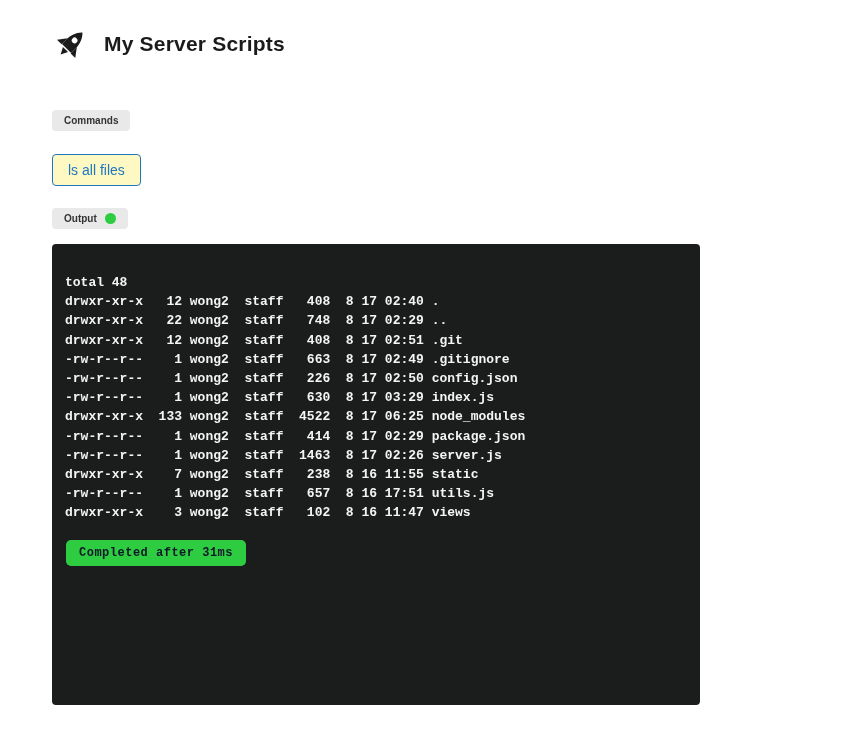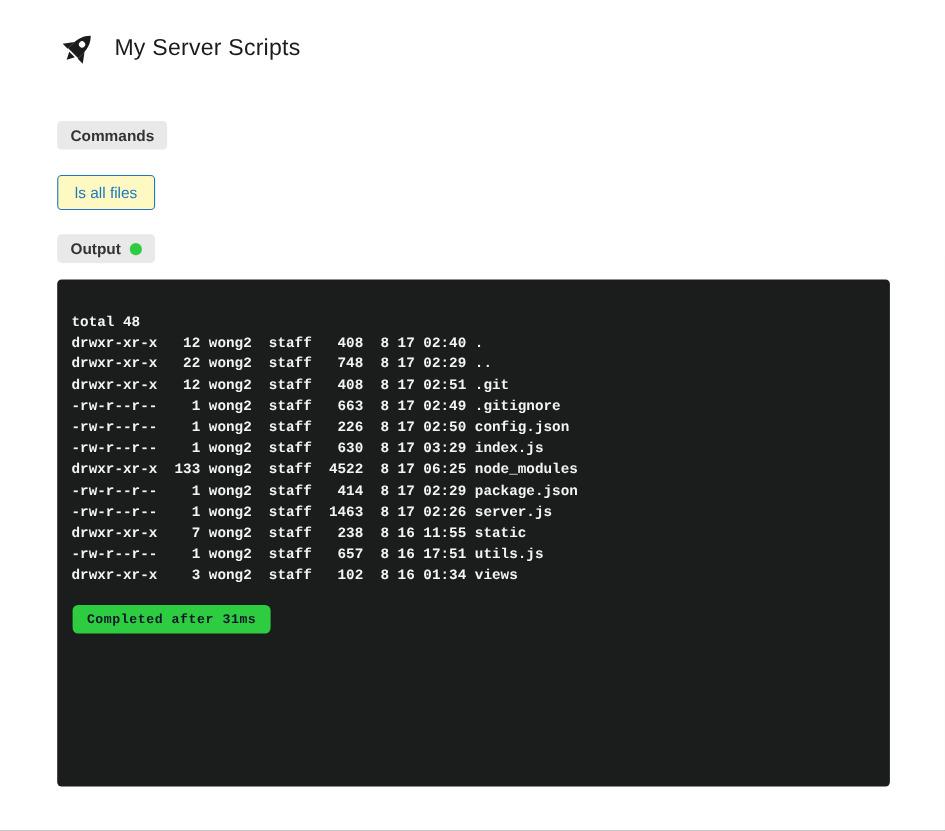--- a/index.html
+++ b/index.html
@@ -9,27 +9,27 @@
     background: #ffffff;
     font-family: "Liberation Sans", sans-serif;
     overflow: hidden;
   }
   .page { padding-left: 52px; padding-top: 22px; }
 
   
   .header { display: flex; align-items: center; gap: 14px; height: 44px; }
   .logo { width: 38px; height: 40px; display: flex; align-items: center; justify-content: center; }
   .logo svg { width: 36px; height: 36px; }
-  .title { font-size: 21px; font-weight: 400; color: #1b1b1b; letter-spacing: 0.2px; }
+  .title { font-size: 21px; font-weight: 700; color: #1b1b1b; letter-spacing: 0.2px; }
 
   
   .section-label {
     display: inline-flex; align-items: center; gap: 8px;
     background: #e9e9e9; color: #333333;
-    font-size: 14px; font-weight: 700;
+    font-size: 10px; font-weight: 700;
     border-radius: 4px; padding: 5px 12px;
   }
   .commands-label { margin-top: 44px; }
   .output-label  { margin-top: 22px; }
 
   .status-dot {
     width: 11px; height: 11px; border-radius: 50%;
     background: #2ecc40; display: inline-block;
   }
 
@@ -43,21 +43,21 @@
     font-size: 14px;
     border-radius: 4px;
     padding: 7px 15px;
     cursor: pointer;
   }
 
   
   .terminal {
     margin-top: 15px;
     margin-right: 0;
-    width: 757px;           
+    width: 648px;           
     height: 461px;
     background: #1b1d1d;
     border-radius: 4px;
     padding: 29px 14px 14px 13px;
   }
   .terminal-line {
     font-family: "Liberation Mono", monospace;
     font-weight: 700;
     font-size: 13px;
     line-height: 19.2px;
@@ -119,17 +119,17 @@
     <div class="terminal-line">drwxr-xr-x   22 wong2  staff   748  8 17 02:29 ..</div>
     <div class="terminal-line">drwxr-xr-x   12 wong2  staff   408  8 17 02:51 .git</div>
     <div class="terminal-line">-rw-r--r--    1 wong2  staff   663  8 17 02:49 .gitignore</div>
     <div class="terminal-line">-rw-r--r--    1 wong2  staff   226  8 17 02:50 config.json</div>
     <div class="terminal-line">-rw-r--r--    1 wong2  staff   630  8 17 03:29 index.js</div>
     <div class="terminal-line">drwxr-xr-x  133 wong2  staff  4522  8 17 06:25 node_modules</div>
     <div class="terminal-line">-rw-r--r--    1 wong2  staff   414  8 17 02:29 package.json</div>
     <div class="terminal-line">-rw-r--r--    1 wong2  staff  1463  8 17 02:26 server.js</div>
     <div class="terminal-line">drwxr-xr-x    7 wong2  staff   238  8 16 11:55 static</div>
     <div class="terminal-line">-rw-r--r--    1 wong2  staff   657  8 16 17:51 utils.js</div>
-    <div class="terminal-line">drwxr-xr-x    3 wong2  staff   102  8 16 01:34 views</div>
+    <div class="terminal-line">drwxr-xr-x    3 wong2  staff   102  8 16 11:47 views</div>
     <span class="status-badge">Completed after 31ms</span>
   </div>
 
 </div>
 
 </body></html>

